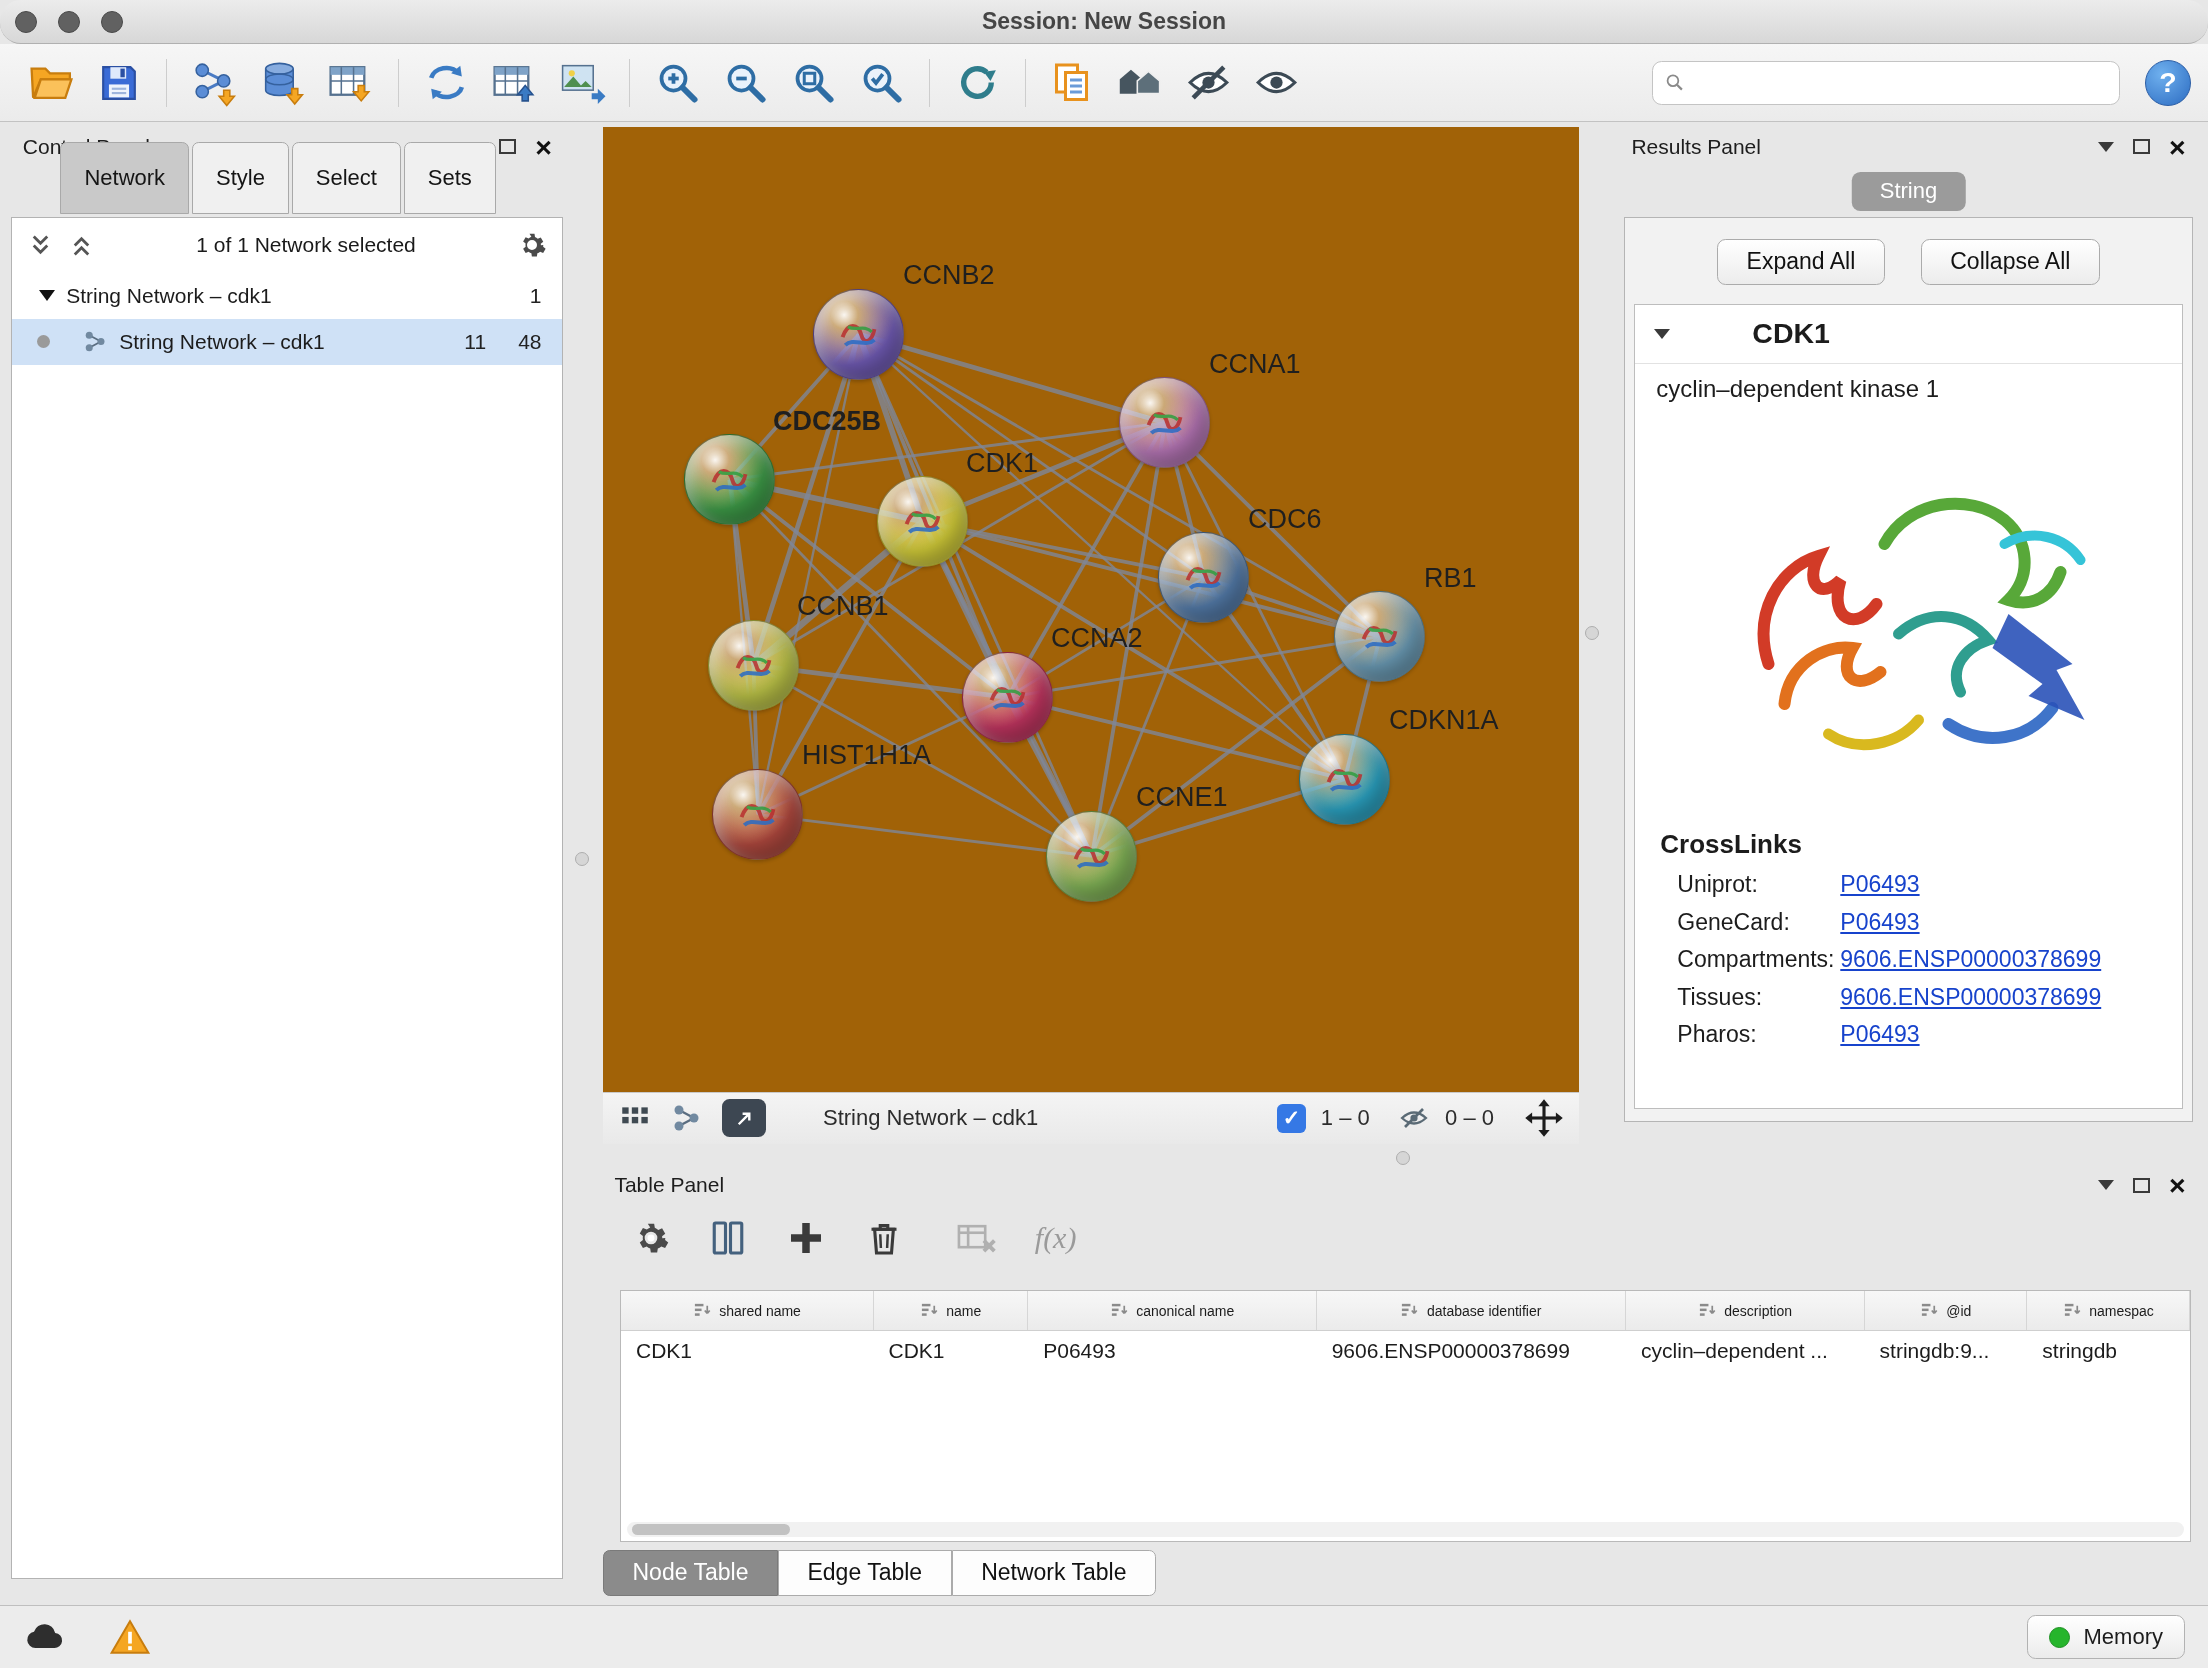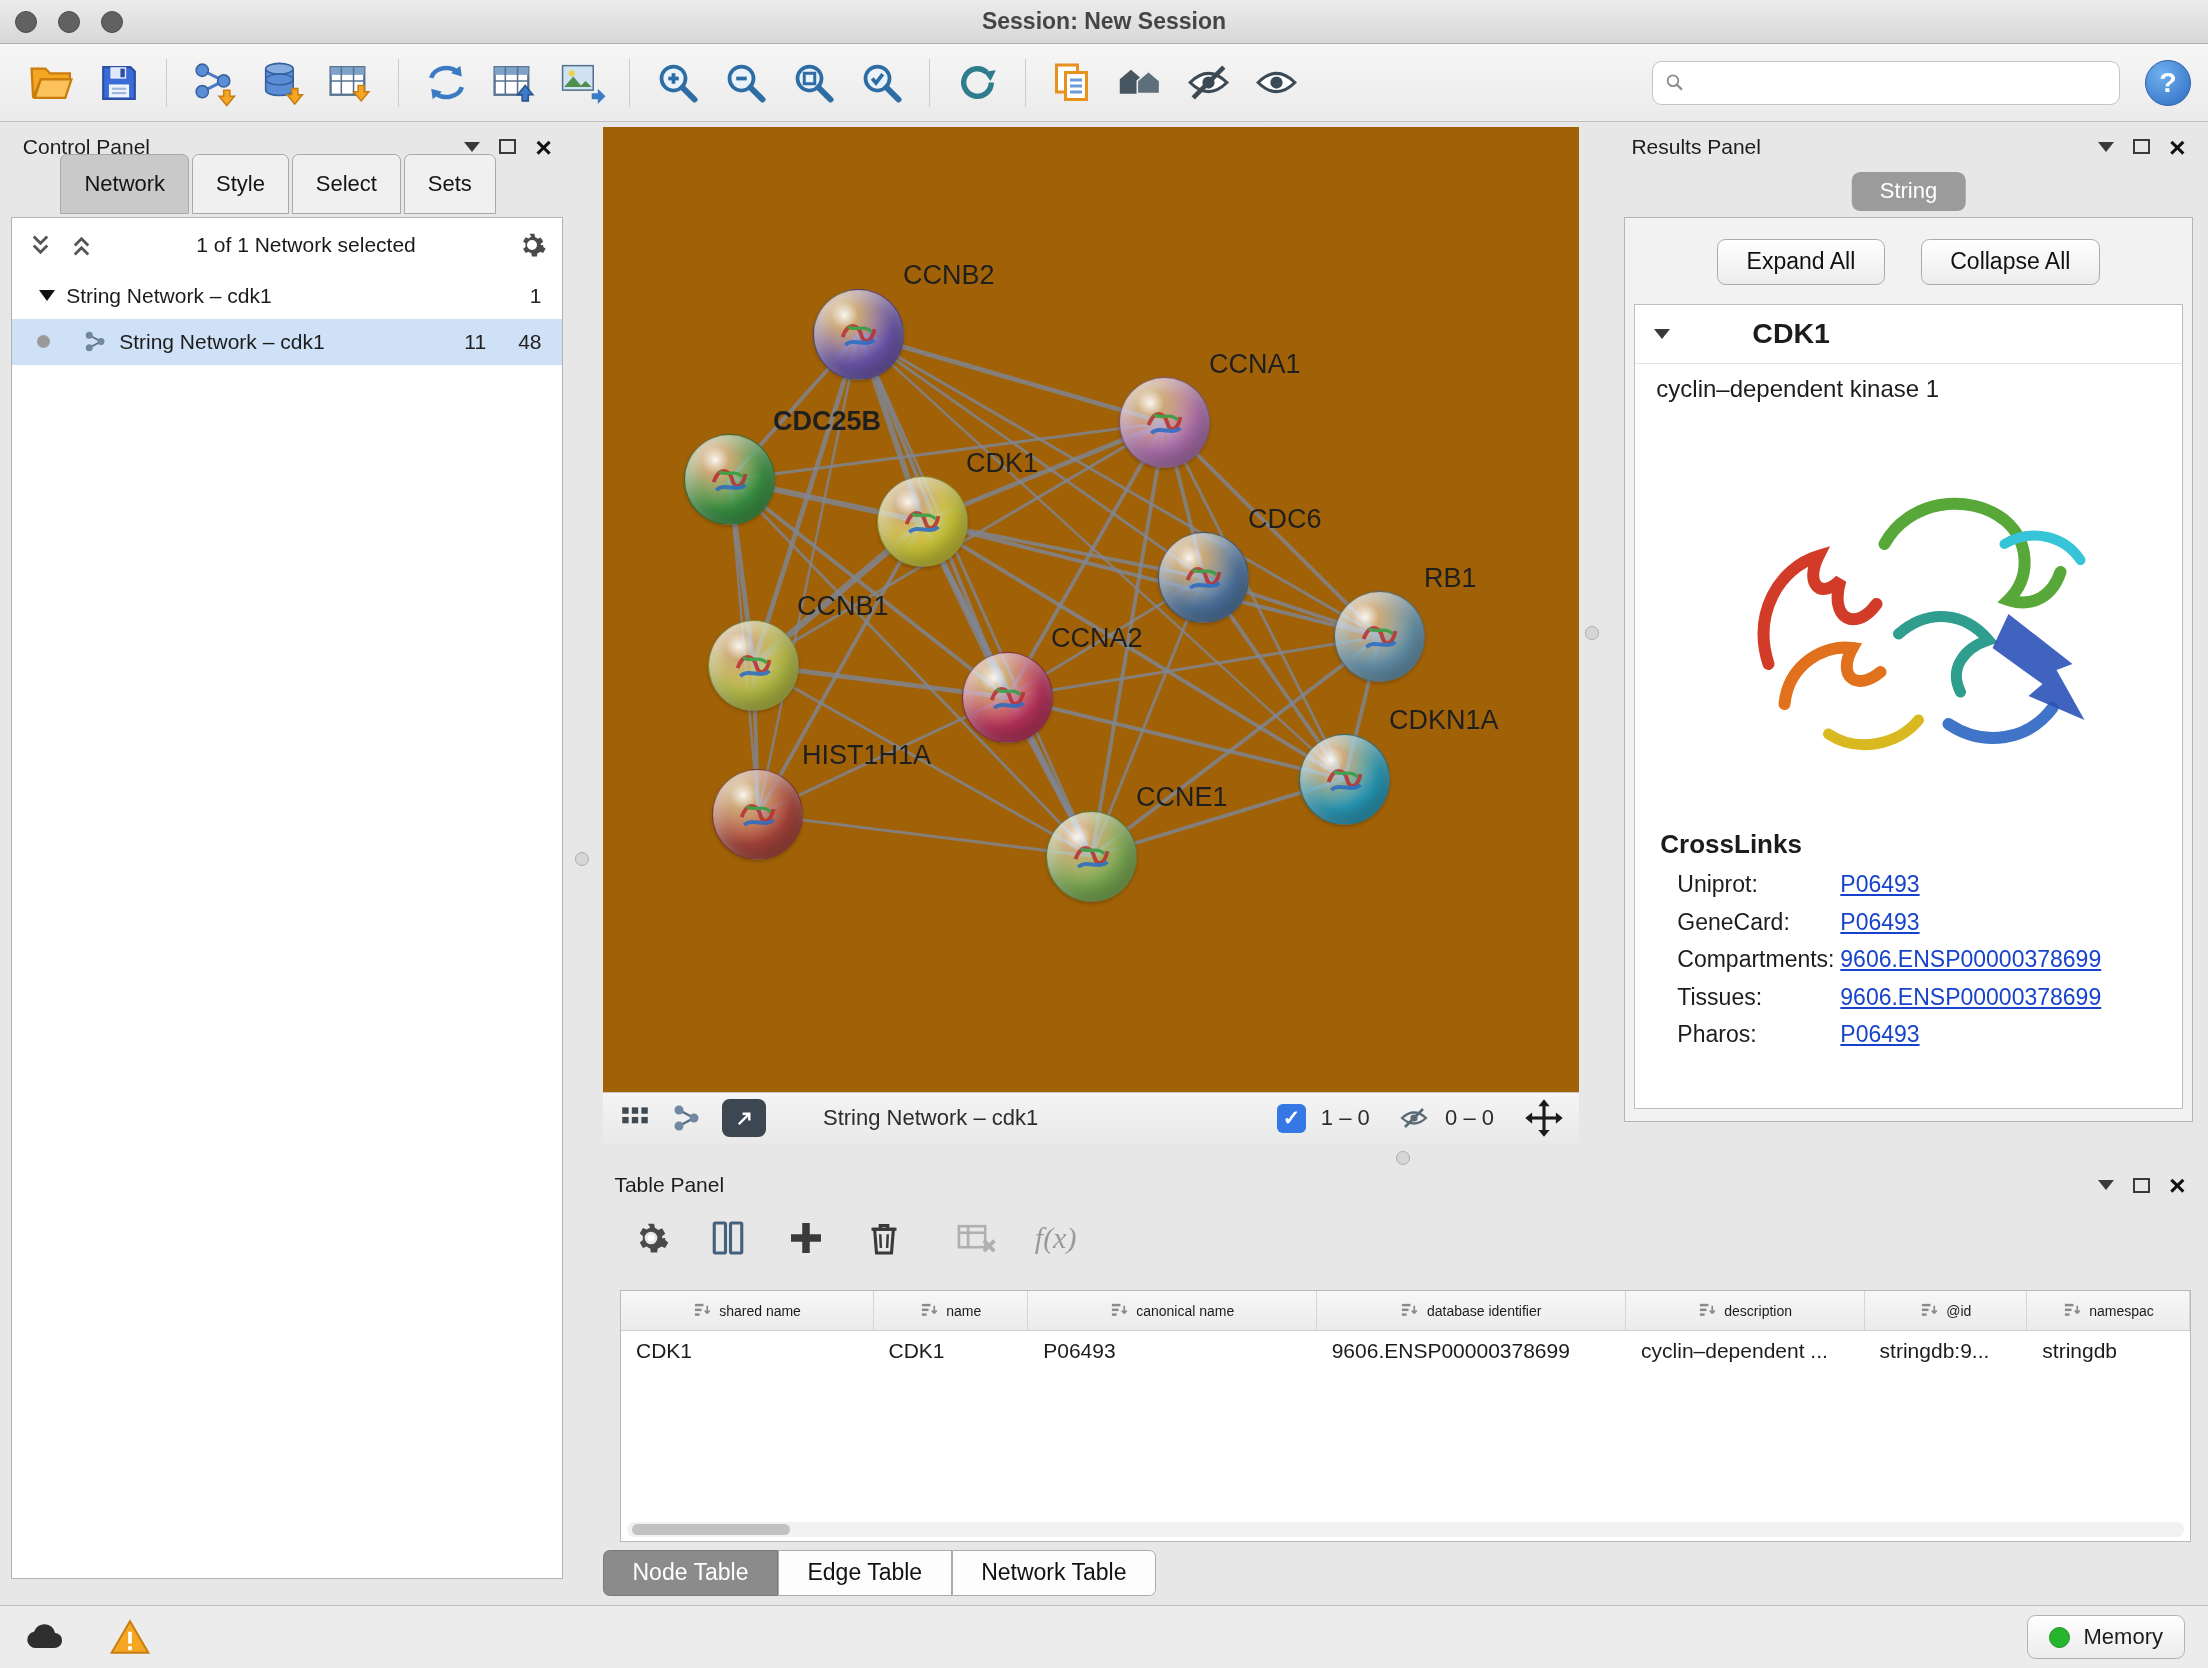--- a/index.html
+++ b/index.html
@@ -2,21 +2,21 @@
 <html style="font-size:15px"><head>
 <meta charset="utf-8">
 <style>
   * { margin:0; padding:0; box-sizing:border-box; }
   html,body { width:2208px; height:1668px; }
   body { font-family:"Liberation Sans",sans-serif; background:#e7e7e7; position:relative; overflow:hidden; color:#1c1c1c; }
 
   
   .titlebar { position:absolute; top:0; left:0; width:2208px; height:44px;
     background:linear-gradient(#ececec,#d7d7d7); border-bottom:1px solid #b0b0b0;
-    display:flex; align-items:center; justify-content:center; font-size:23px; font-weight:bold; color:#454545; }
+    display:flex; align-items:center; justify-content:center; font-size:23px; font-weight:bold; color:#454545;border-radius:21px; }
   .traffic { position:absolute; left:15px; top:10.5px; display:flex; gap:21px; }
   .traffic span { width:22px; height:22px; border-radius:50%; background:#616161; border:1px solid #4a4a4a; }
 
   
   .toolbar { position:absolute; top:44px; left:0; width:2208px; height:78px;
     background:linear-gradient(#f6f6f6,#ebebeb); border-bottom:1px solid #c2c2c2;
     display:flex; align-items:center; padding:0 17px; }
   .tbtn { width:68px; height:65px; display:flex; align-items:center; justify-content:center; border-radius:7.6px; flex:0 0 auto; }
   .tsep { width:1px; height:48px; background:#cdcdcd; margin:0 13.3px; flex:0 0 auto; }
   .search-zone { margin-left:auto; display:flex; align-items:center; gap:25px; }
@@ -31,21 +31,21 @@
 
   .panel-header { display:flex; align-items:center; font-size:21px; color:#1d1d1d; height:42px; padding:0 11.4px; }
   .win-icons { margin-left:auto; display:flex; align-items:center; gap:19px; }
   .caret-down { width:0; height:0; border-left:8.6px solid transparent; border-right:8.6px solid transparent; border-top:10.5px solid #3a3a3a; }
   .float-box { width:17px; height:15px; border:2.4px solid #3a3a3a; }
   .close-x { font-size:28.5px; font-weight:bold; color:#111; line-height:1; }
 
   
   .control-panel { position:absolute; left:11.4px; top:3.8px; width:552px; height:1453px; }
   .cp-tabs { display:flex; align-items:flex-end; margin-left:49px; height:46px; }
-  .cp-tab { font-size:22px; padding:16px 23px; background:#f0f0f0; border:1px solid #a9a9a9; border-radius:6.7px 6.7px 0 0;
+  .cp-tab { font-size:22px; padding:22px 23px; background:#f0f0f0; border:1px solid #a9a9a9; border-radius:6.7px 6.7px 0 0;
     margin-right:2.9px; color:#151515; }
   .cp-tab.selected { background:#c9c9c9; }
   .cp-body { position:absolute; top:91px; left:0; right:0; bottom:0; background:#fff; border:1px solid #b3b3b3; }
   .cp-selrow { height:55px; display:flex; align-items:center; padding:0 15px; gap:13.3px; font-size:21px; }
   .cp-selrow .status { flex:1; text-align:center; color:#1a1a1a; }
   .tree-row { height:46px; display:flex; align-items:center; font-size:21px; padding:0 11.4px; gap:11.4px; }
   .tree-row.selected { background:#cfe1f6; }
   .tree-caret { width:0; height:0; border-left:8.6px solid transparent; border-right:8.6px solid transparent; border-top:11.4px solid #111; margin-left:15px; }
   .tree-dot { width:13.3px; height:13.3px; border-radius:50%; background:#9a9a9a; margin-left:13.3px; }
   .counts { margin-left:auto; display:flex; gap:32px; padding-right:9.5px; color:#222; }

